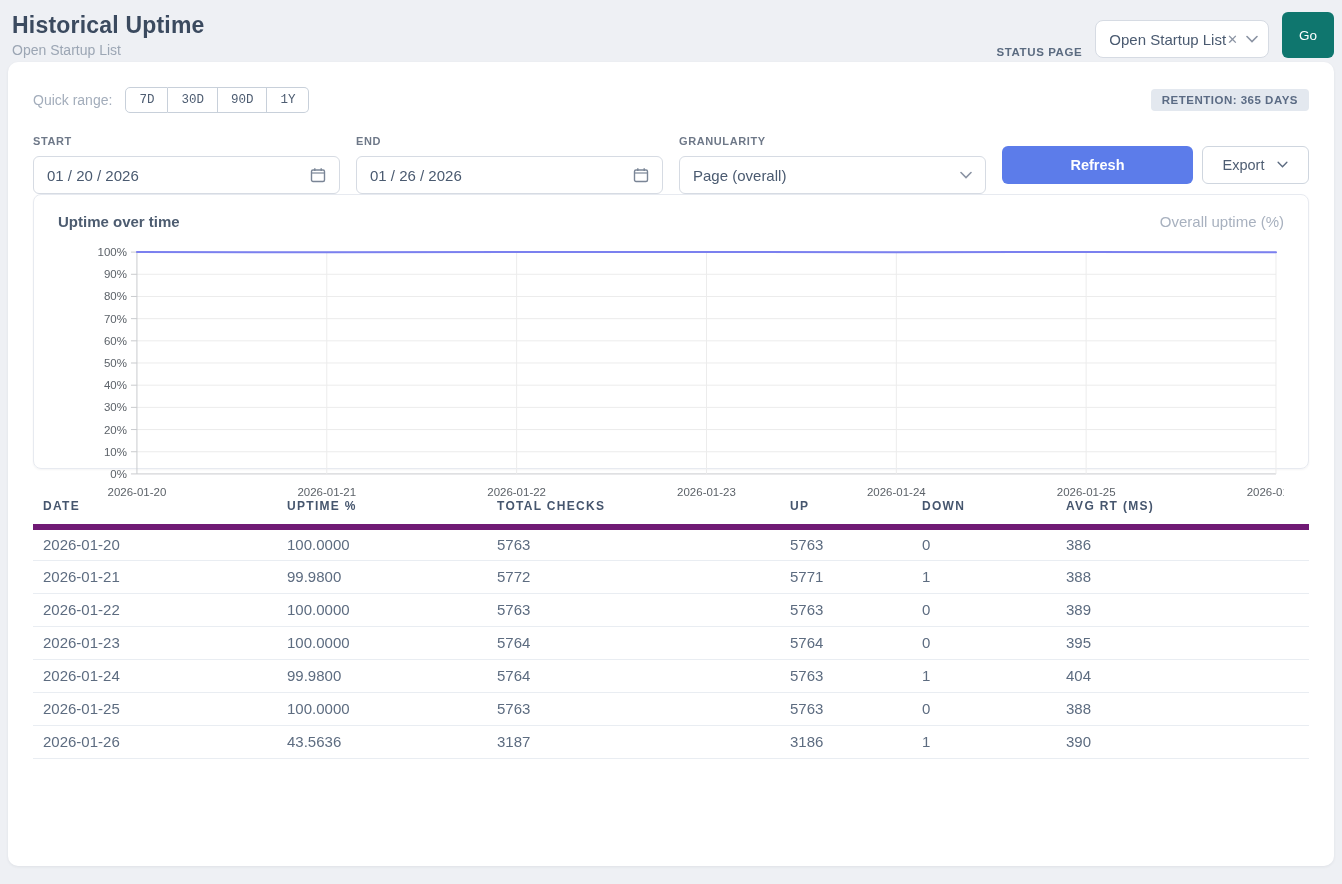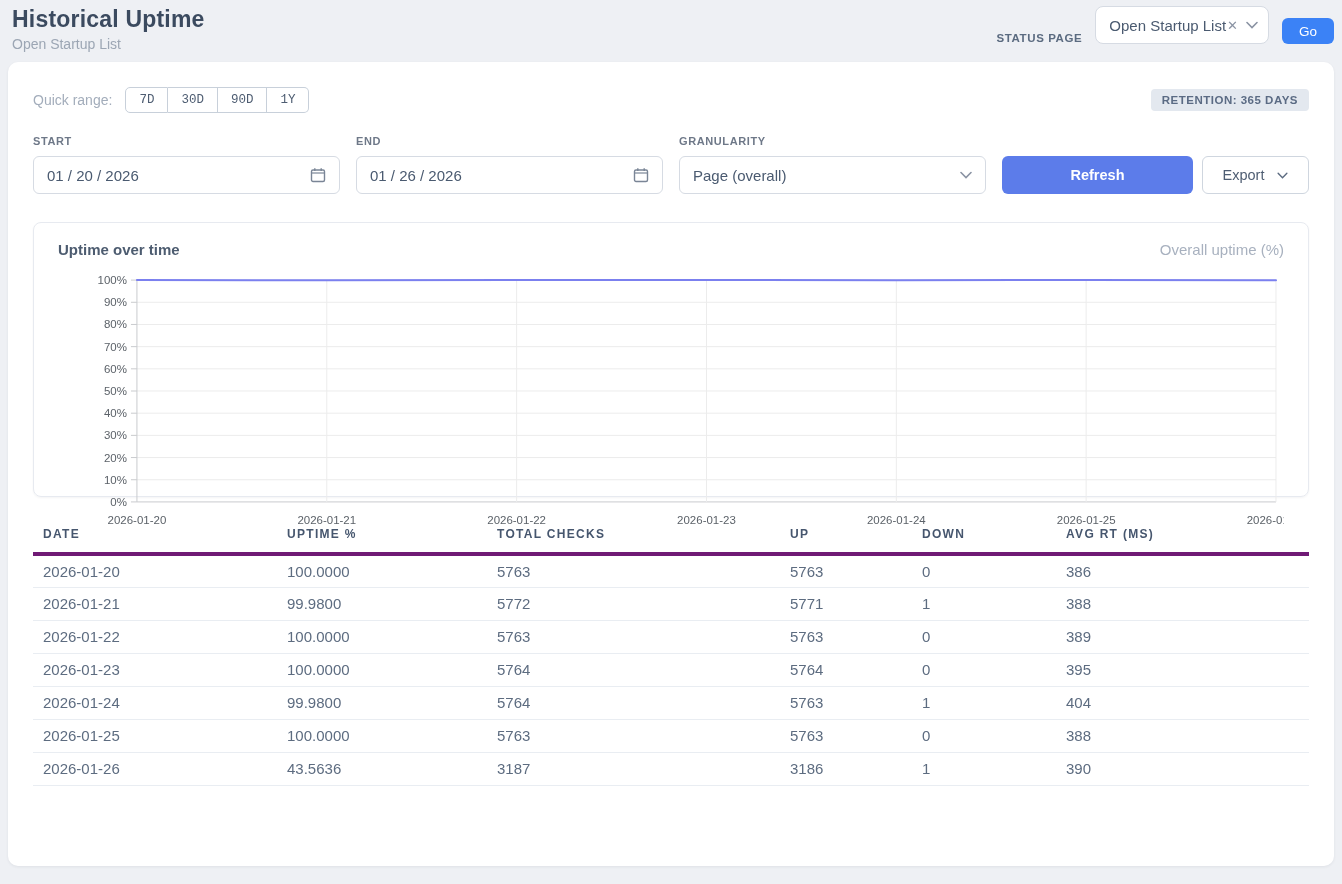--- a/index.html
+++ b/index.html
@@ -6,36 +6,36 @@
   html, body { width: 1342px; height: 884px; overflow: hidden; }
   body {
     font-family: "Liberation Sans", sans-serif;
     background: #eef0f4;
     color: #4a5a70;
   }
 
   
   .page-header {
     display: flex; justify-content: space-between; align-items: flex-start;
-    padding: 6px 8px 0 12px; height: 62px;
+    padding: 12px 8px 0 12px; height: 62px;
   }
   .page-title { font-size: 23px; font-weight: 700; color: #3b4a5f; letter-spacing: .2px; }
   .page-subtitle { font-size: 14px; color: #9ca6b4; margin-top: 3px; }
   .header-right { display: flex; align-items: flex-end; gap: 13px; }
   .status-label { font-size: 11.5px; font-weight: 600; color: #5b6b80; letter-spacing: .6px; }
   .select-pill {
     height: 38px; min-width: 162px; background: #fff;
     border: 1px solid #d6dbe3; border-radius: 8px;
     display: flex; align-items: center; padding: 0 10px 0 13px;
     font-size: 15px; color: #4a5a70; cursor: pointer;
   }
   .select-pill .clear-x { color: #8a93a3; font-size: 13px; margin-left: 1px; }
   .icon-chevron { margin-left: 8px; flex: none; }
   .go-button {
-    height: 26px; padding: 0 17px; background: #3b82f6; color: #fff;
+    height: 46px; padding: 0 17px; background: #0f766e; color: #fff;
     border: none; border-radius: 6px; font-size: 13.5px;
     font-family: "Liberation Sans", sans-serif; cursor: pointer;
   }
 
   
   .panel {
     margin: 0 8px 8px 8px; height: 804px; background: #fff;
     border-radius: 10px; box-shadow: 0 1px 3px rgba(30,40,60,.07);
     padding: 24px 25px;
   }
@@ -51,21 +51,21 @@
   }
   .segmented button:first-child { border-left-width: 1px; border-radius: 5px 0 0 5px; }
   .segmented button:last-child { border-radius: 0 5px 5px 0; }
   .retention-badge {
     margin-left: auto; background: #e3e8ef; color: #5b6b84;
     font-size: 11.5px; font-weight: 600; letter-spacing: .5px;
     padding: 5px 11px; border-radius: 4px;
   }
 
   
-  .filters-row { display: flex; align-items: flex-end; margin-bottom: 28px; }
+  .filters-row { display: flex; align-items: center; }
   .field { width: 307px; margin-right: 16px; }
   .field-label {
     display: block; font-size: 11px; font-weight: 600; color: #6e7888;
     letter-spacing: .6px; margin-bottom: 9px;
   }
   .field-box {
     height: 38px; border: 1px solid #d6dbe3; border-radius: 6px;
     display: flex; align-items: center; padding: 0 13px;
     font-size: 15px; color: #4a5a70; background: #fff; cursor: text;
   }
@@ -91,21 +91,21 @@
   .chart-head { display: flex; justify-content: space-between; align-items: center; margin-bottom: 14px; }
   .chart-title { font-size: 15px; font-weight: 700; color: #4d5c70; }
   .chart-legend { font-size: 15px; color: #a8b1bf; }
   #chart { width: 100%; height: 262px; }
 
   
   .uptime-table { width: 100%; border-collapse: collapse; table-layout: fixed; }
   .uptime-table th {
     text-align: left; font-size: 12px; font-weight: 700; color: #46566e;
     letter-spacing: 1.3px; padding: 6px 0 11px 10px;
-    border-bottom: 4px solid #701a75;
+    border-bottom: 6px solid #701a75;
   }
   .uptime-table td {
     font-size: 15px; color: #5d6c80; padding: 0 0 0 10px; height: 33px;
     border-bottom: 1px solid #e9edf2;
   }
 </style>
 </head>
 <body>
 
 <header class="page-header">

